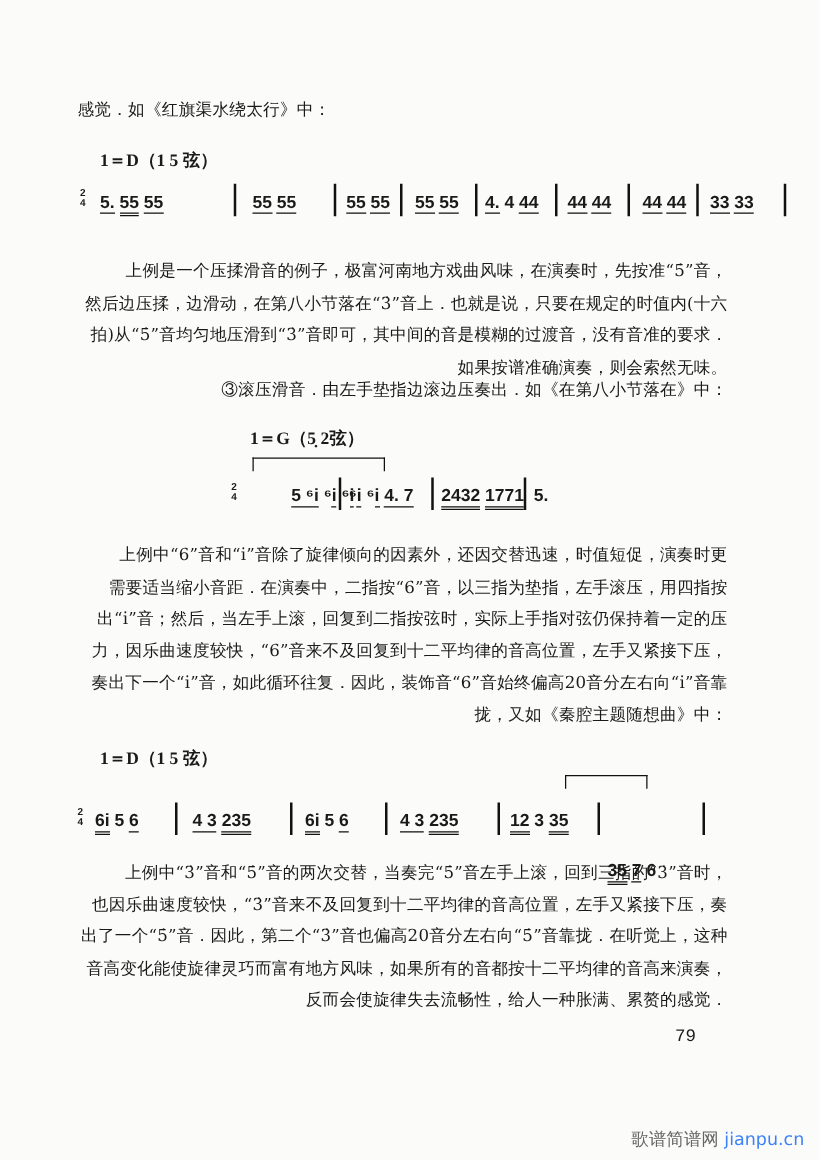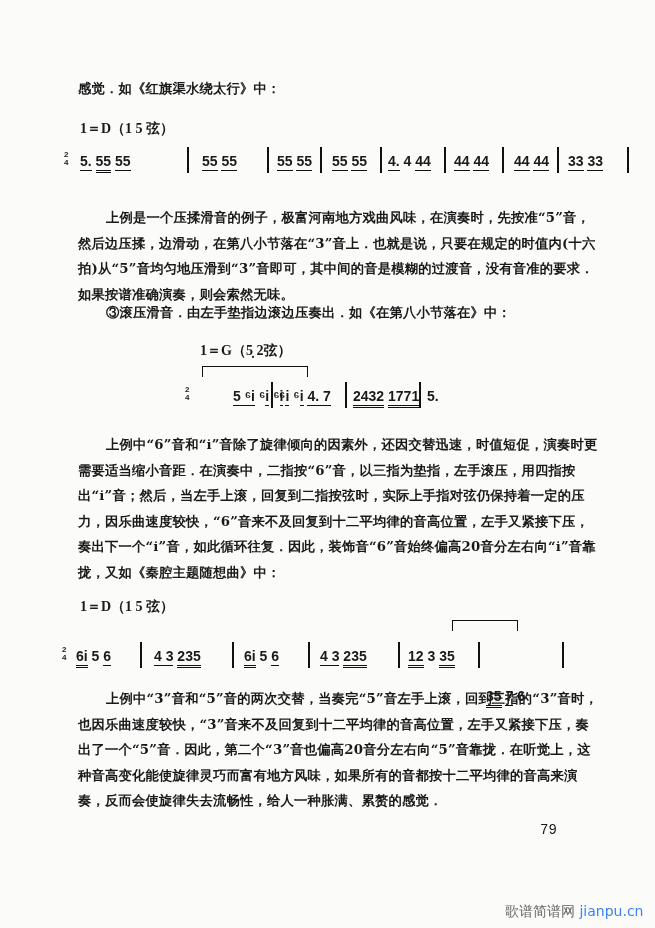--- a/index.html
+++ b/index.html
@@ -1,21 +1,21 @@
 <!DOCTYPE html>
 <html><head>
 <meta charset="utf-8">
 <style>
   html, body { margin:0; padding:0; }
   body {
     width:655px; height:928px; background:#fbfbfa; position:relative; overflow:hidden;
     font-family:"DejaVu Serif", serif; color:#1a1a1a;
   }
-  .p { position:absolute; left:62px; width:520px; font-size:13.3px; line-height:25.5px; font-weight:bold; letter-spacing:0.2px;margin-left:16px; }
-  .indent { text-indent:28px; }
+  .p { position:absolute; left:62px; width:520px; font-size:13.3px; line-height:25.5px; font-weight:normal; letter-spacing:0.2px; }
+  .indent { text-indent:28px;text-align:right; }
   .key { position:absolute; font-family:"Liberation Serif", serif; font-weight:bold; font-size:14px; }
   .staff { position:absolute; height:36px; font-family:"Liberation Sans", sans-serif; font-weight:bold; font-size:14px; }
   .staff .item { position:absolute; top:10px; white-space:nowrap; }
   .bar { position:absolute; top:4px; width:2px; height:26px; background:#111; }
   .ts { position:absolute; top:8px; font-size:8px; line-height:8px; text-align:center; font-weight:bold; }
   .ul { border-bottom:1.5px solid #111; padding-bottom:1px; }
   .ul2 { border-bottom:3px double #111; padding-bottom:1px; }
   .bracket { position:absolute; border:1.5px solid #111; border-bottom:none; height:10px; }
   .pagenum { position:absolute; left:540px; top:822px; font-family:Liberation Mono, monospace; font-size:14px; }
   .wm { position:absolute; left:505px; top:903px; font-size:14px; color:#666; font-family:"DejaVu Sans", sans-serif; }

